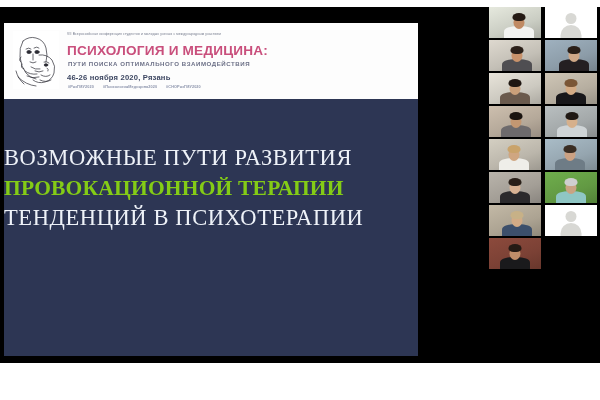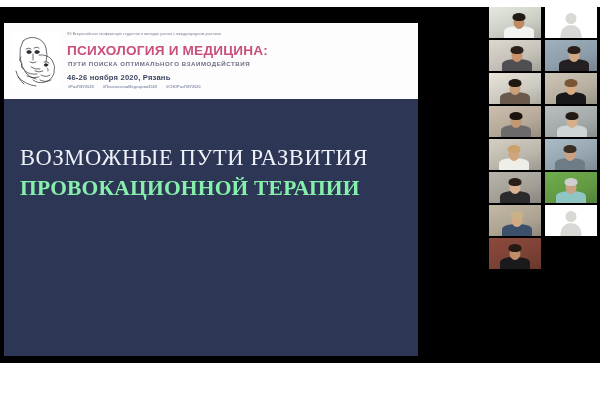--- a/index.html
+++ b/index.html
@@ -33,21 +33,21 @@
   .ban-date{position:absolute;left:63px;top:50px;
             font-size:7.6px;line-height:9px;letter-spacing:.2px;font-weight:bold;
             color:#3b4560;font-family:"Liberation Sans",sans-serif;white-space:nowrap;}
   .ban-tags{position:absolute;left:64px;top:62px;
             font-size:3.8px;line-height:5px;letter-spacing:.1px;font-weight:bold;
             color:#8b93ab;font-family:"Liberation Sans",sans-serif;white-space:nowrap;}
   .ban-tags span{margin-right:9px;}
 
   
   .slide-body{position:absolute;left:0;top:76px;width:414px;height:257px;}
-  .title-block{position:absolute;left:16px;top:44px;width:330px;text-align:center;}
+  .title-block{position:absolute;left:0;top:44px;width:330px;text-align:center;}
   .tline{font-family:"Liberation Serif",serif;font-size:22.5px;line-height:30px;
          letter-spacing:.6px;color:#eef2f8;white-space:nowrap;}
   .tline.accent{color:#a9cfe3;font-weight:bold;letter-spacing:.2px;font-size:21.5px;}
 
   
   .grid{position:absolute;top:7px;left:489px;width:111px;height:356px;}
   .col{position:absolute;top:0;width:52px;}
   .col.left{left:0;}
   .col.right{left:56px;}
   .tile{position:relative;width:52px;height:31px;margin-bottom:2px;overflow:hidden;background:#0b0b0b;}
@@ -98,21 +98,22 @@
         <div class="ban-title">ПСИХОЛОГИЯ И МЕДИЦИНА:</div>
         <div class="ban-sub">ПУТИ ПОИСКА ОПТИМАЛЬНОГО ВЗАИМОДЕЙСТВИЯ</div>
         <div class="ban-date">46-26 ноября 2020, Рязань</div>
         <div class="ban-tags"><span>#РязГМУ2020</span><span>#ПсихологияМедицина2020</span><span>#СНОРязГМУ2020</span></div>
       </div>
     </div>
 
     <div class="slide-body">
       <div class="title-block">
           <div class="tline" style="color: rgb(238, 242, 248);">ВОЗМОЖНЫЕ ПУТИ РАЗВИТИЯ</div>
-          <div class="tline accent" style="color: #86efac;">ПРОВОКАЦИОННОЙ ТЕРАПИИ</div>
+          <div class="tline accent" style="color: #84cc16;">ПРОВОКАЦИОННОЙ ТЕРАПИИ</div>
+          <div class="tline" style="color: rgb(238, 242, 248);">ТЕНДЕНЦИЙ В ПСИХОТЕРАПИИ</div>
         </div>
     </div>
 
   </div>
 
   <div class="grid">
     <div class="col left">
         <div class="tile">
           <div class="bg" style="background: linear-gradient(160deg, rgb(230, 233, 222) 0%, rgb(202, 205, 195) 60%, rgb(170, 172, 164) 100%);"></div>
           <div class="p-body" style="width: 30px; height: 12px; bottom: 0px; background: rgb(242, 243, 241); margin-left: 4px; filter: blur(0.6px);"></div>

